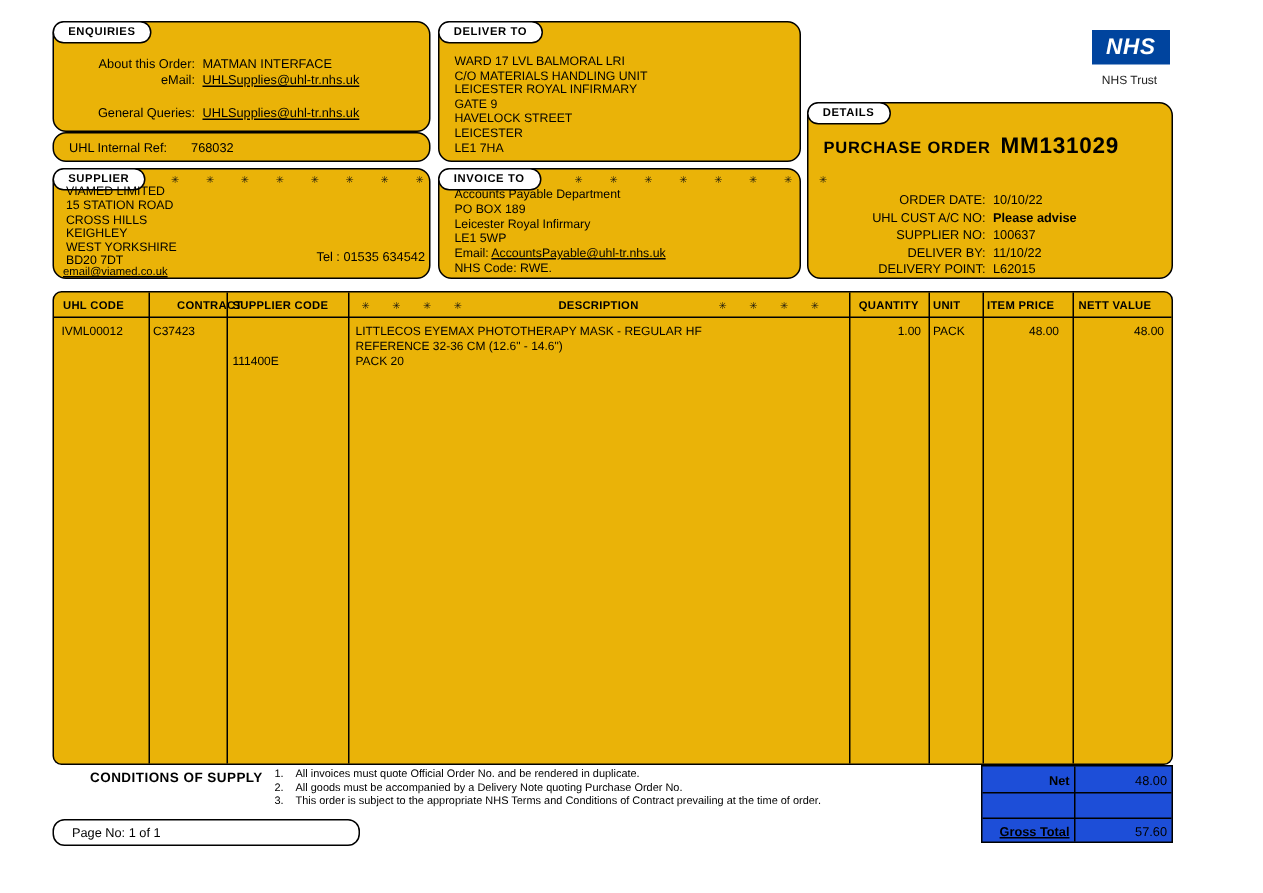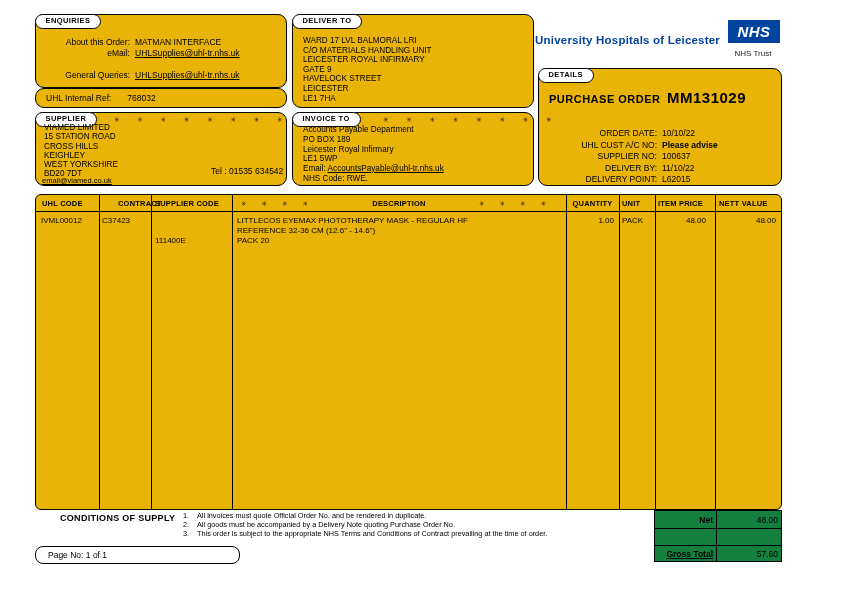--- a/index.html
+++ b/index.html
@@ -80,21 +80,20 @@
       <div>WARD 17 LVL BALMORAL LRI</div>
       <div>C/O MATERIALS HANDLING UNIT</div>
       <div>LEICESTER ROYAL INFIRMARY</div>
       <div>GATE 9</div>
       <div>HAVELOCK STREET</div>
       <div>LEICESTER</div>
       <div>LE1 7HA</div>
     </div>
   </div>
 
-  <div class="org-name">University Hospitals of Leicester</div>
   <div class="nhs-logo">
     <span>NHS</span>
   </div>
   <div class="nhs-trust">NHS Trust</div>
 
   <div class="box" style="left:538px;top:68px;width:244px;height:118px;">
     <div class="lbl-box">DETAILS</div>
     <div class="po-label">PURCHASE ORDER</div>
     <div class="po-number">MM131029</div>
     <div class="dfield" style="top:59px;">
@@ -194,21 +193,21 @@
     <div class="cond-item">
       <span class="cond-num">2.</span>
       <span>All goods must be accompanied by a Delivery Note quoting Purchase Order No.</span>
     </div>
     <div class="cond-item">
       <span class="cond-num">3.</span>
       <span style="max-width:360px;display:inline-block;">This order is subject to the appropriate NHS Terms and Conditions of Contract prevailing at the time of order.</span>
     </div>
   </div>
 
-  <div style="position:absolute;left:654px;top:510px;width:128px;height:52px;border:1.5px solid #000;background:#15803d;">
+  <div style="position:absolute;left:654px;top:510px;width:128px;height:52px;border:1.5px solid #000;background:#1d4ed8;">
     <div class="vl" style="left:61px;"></div>
     <div class="tot-hline" style="top:17px;"></div>
     <div class="tot-hline" style="top:34px;"></div>
     <div class="tot-row" style="top:0;">
       <span class="tot-label">Net</span>
       <span class="tot-value">48.00</span>
     </div>
     <div class="tot-row" style="top:34px;">
       <span class="tot-label" style="width:58px;text-decoration:underline;">Gross Total</span>
       <span class="tot-value">57.60</span>

